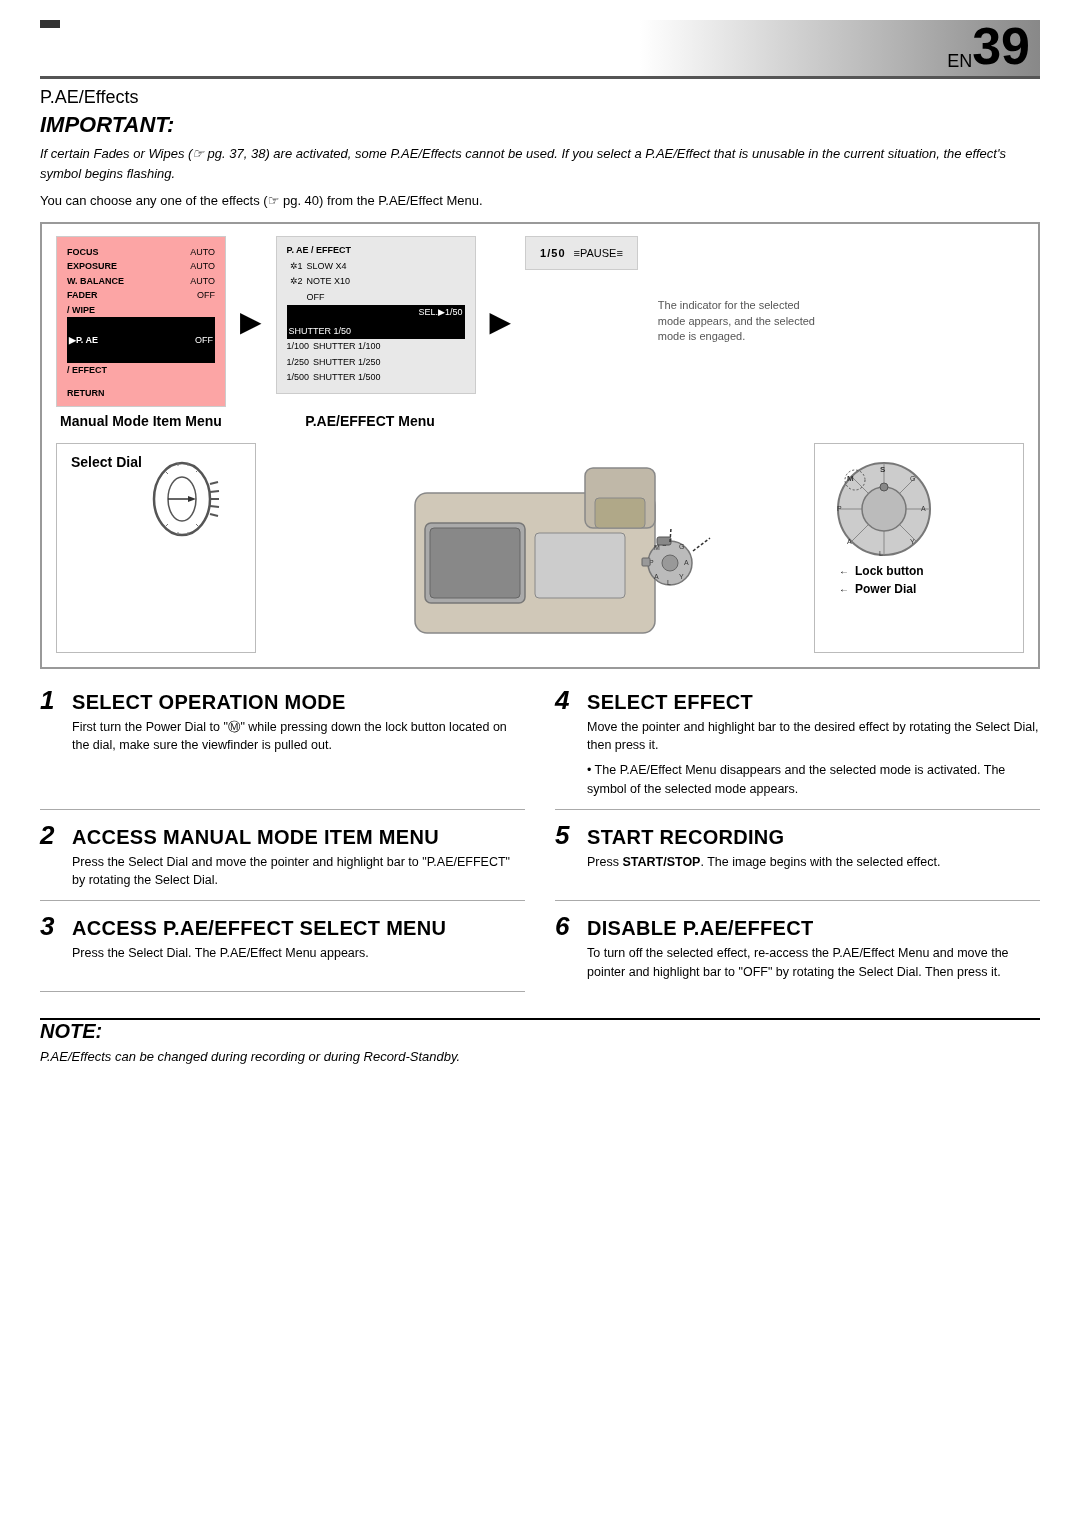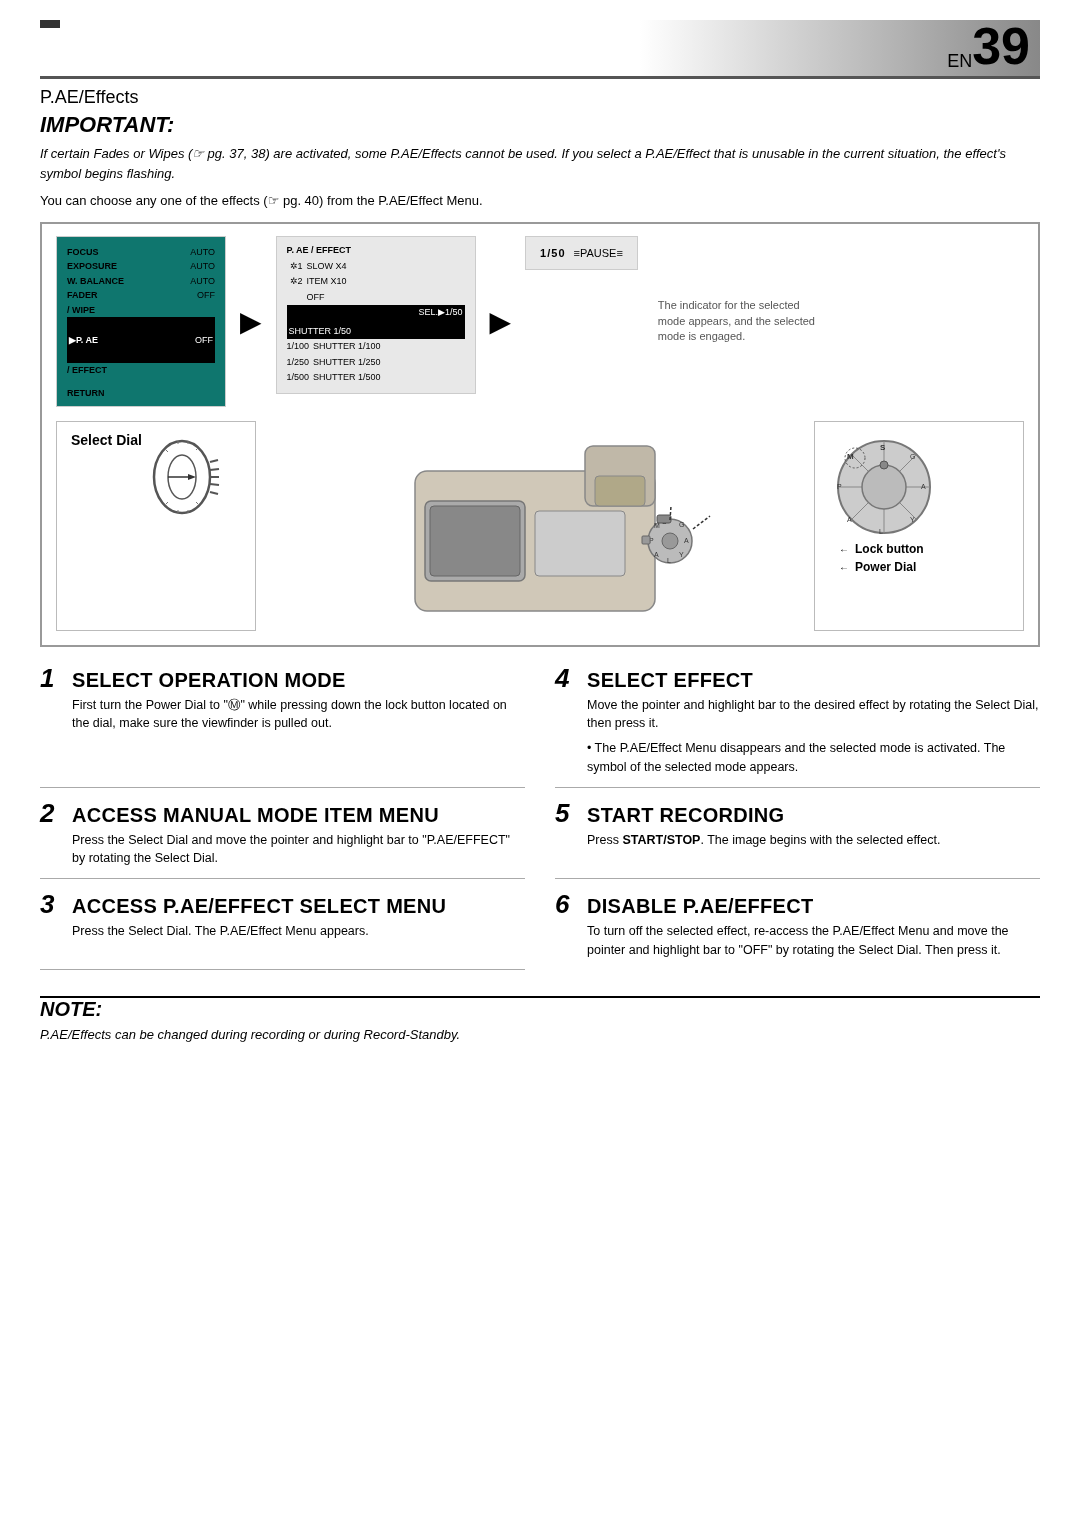--- a/index.html
+++ b/index.html
@@ -94,21 +94,21 @@
     .panel-arrow {
       font-size: 28px;
       color: #000;
       align-self: center;
       margin: 0 4px;
     }
 
     
     .menu-panel {
       border: 1px solid #ccc;
-      background: #0f766e;
+      background: #fca5a5;
       padding: 8px 10px;
       min-width: 170px;
       font-size: 10px;
     }
     .menu-panel-row {
       display: flex;
       justify-content: space-between;
       line-height: 1.6;
     }
     .menu-panel-row.highlighted {
@@ -363,21 +363,21 @@
 
     <div style="display:flex;flex-direction:column;align-items:center;">
       <div class="pae-panel">
         <div class="pae-panel-title">P. AE / EFFECT</div>
         <div class="pae-panel-row">
           <span class="prefix">✲1</span>
           <span>SLOW X4</span>
         </div>
         <div class="pae-panel-row">
           <span class="prefix">✲2</span>
-          <span>ITEM X10</span>
+          <span>NOTE X10</span>
         </div>
         <div class="pae-panel-row">
           <span class="prefix"></span>
           <span>OFF</span>
         </div>
         <div class="pae-panel-row selected">
           <span class="prefix" style="color:#fff;">SEL.▶1/50</span>
           <span style="color:#fff;">SHUTTER 1/50</span>
         </div>
         <div class="pae-panel-row">
@@ -400,20 +400,29 @@
     <div style="display:flex;flex-direction:column;align-items:flex-start;">
       <div class="result-value-box">
         <span class="display-result-text">1/50</span>
         <span style="font-size:11px;margin-left:8px;">≡PAUSE≡</span>
       </div>
     </div>
 
     <div class="display-result-desc" style="align-self:center;">The indicator for the selected mode appears, and the selected mode is engaged.</div>
   </div>
 
+  <div class="panel-labels-outer">
+    <div style="min-width:170px;text-align:center;">
+      <strong>Manual Mode Item Menu</strong>
+    </div>
+    <div style="min-width:44px;"></div>
+    <div style="min-width:200px;text-align:center;">
+      <strong>P.AE/EFFECT Menu</strong>
+    </div>
+  </div>
 
   <div style="display:flex;align-items:stretch;margin-top:14px;min-height:210px;">
 
     <div class="select-dial-box">
       <div class="select-dial-label">Select Dial</div>
 
       <svg class="dial-wheel" viewBox="0 0 80 90">
 
         <ellipse cx="40" cy="45" rx="28" ry="36" fill="none" stroke="#555" stroke-width="2.5"></ellipse>
         <ellipse cx="40" cy="45" rx="14" ry="22" fill="none" stroke="#555" stroke-width="1.5"></ellipse>

